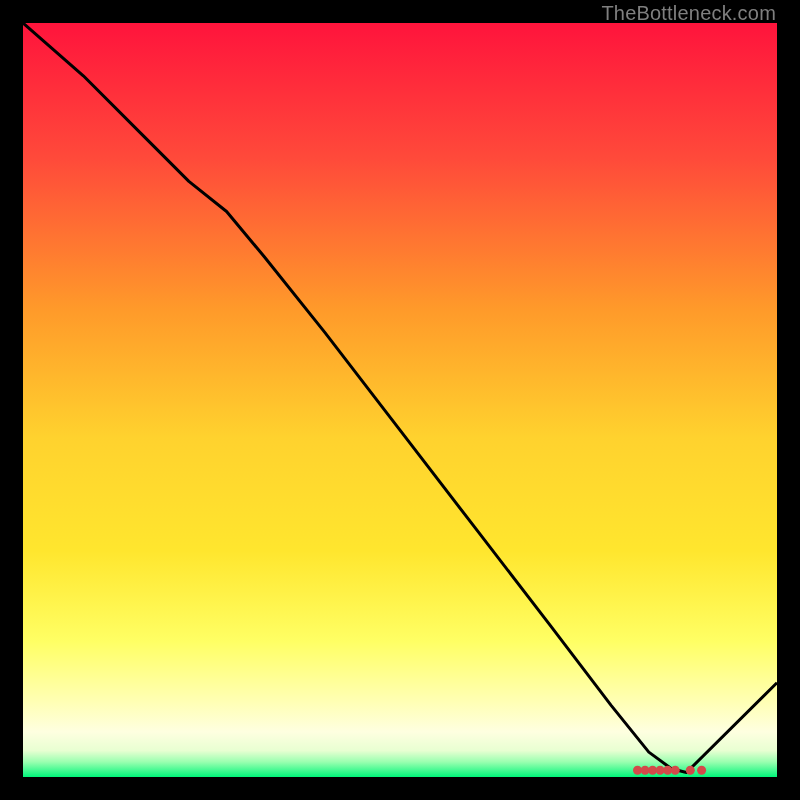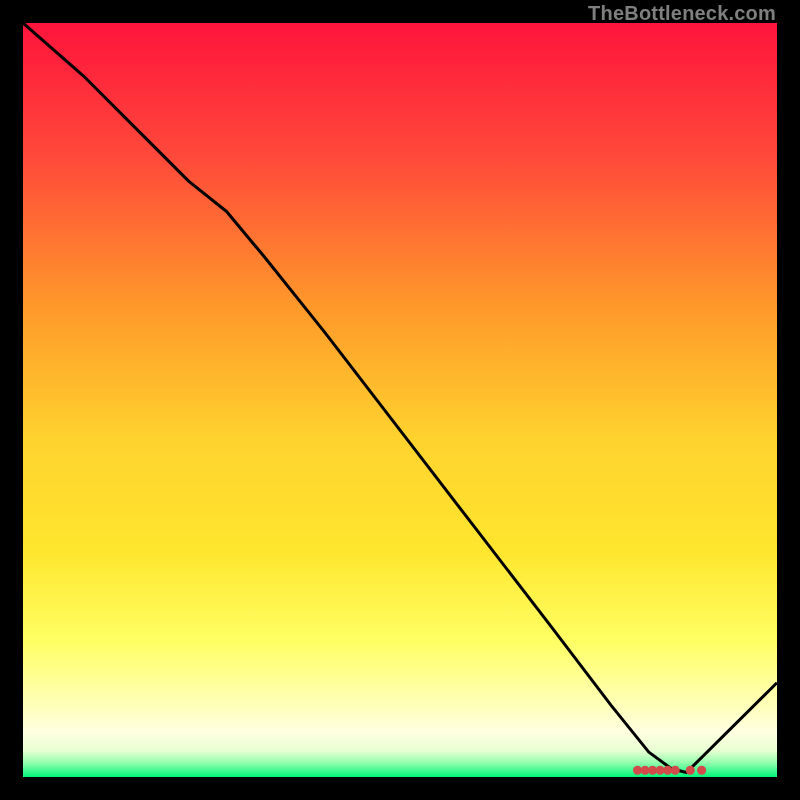--- a/index.html
+++ b/index.html
@@ -25,21 +25,21 @@
     top: 0;
     width: 754px;
     height: 754px;
   }
   .watermark {
     position: absolute;
     top: 2px;
     right: 24px;
     color: #7f7f7f;
     font-size: 20px;
-    font-weight: 700;
+    font-weight: 400;
     letter-spacing: 0.2px;
     text-align: right;
   }
 </style>
 </head>
 <body>
 
 <div class="frame">
   <svg class="plot" viewBox="0 0 754 754">
     <defs>

